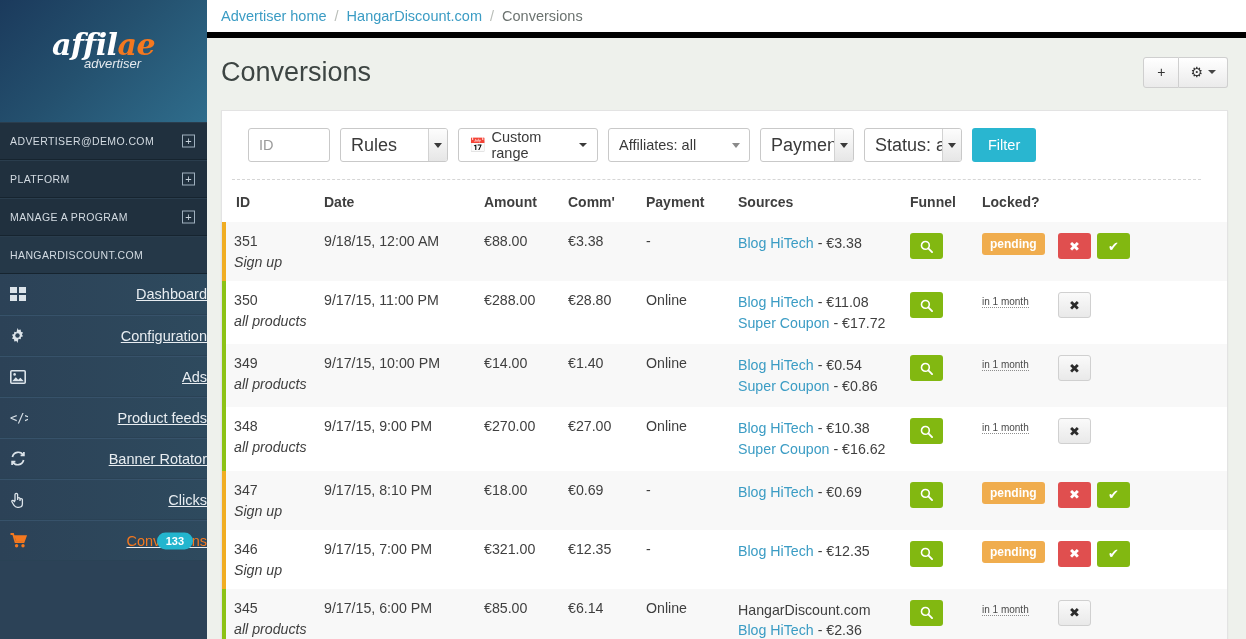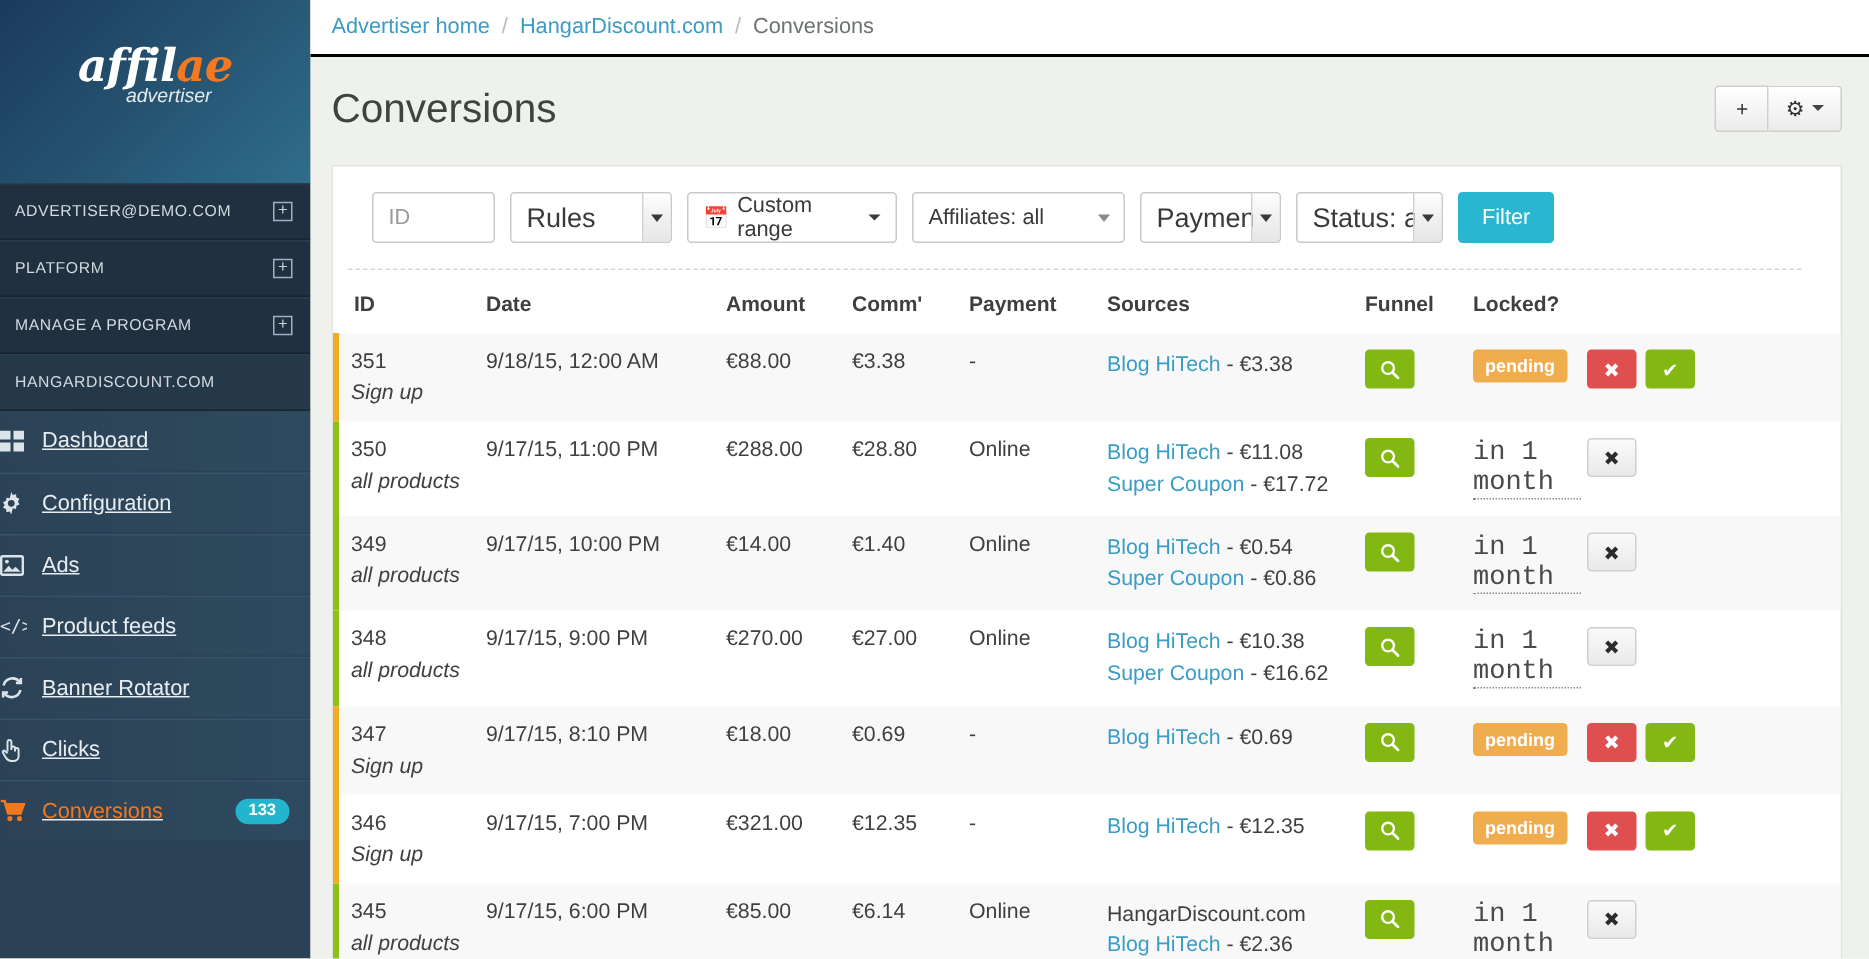--- a/index.html
+++ b/index.html
@@ -70,26 +70,27 @@
     border: 1px solid #9fb0be;
     color: #c8d3dc; font-size: 11px; line-height: 11px;
     text-align: center;
   }
   .sec.current { background: #253848; }
 
   .menu { display: block; }
   .mi {
     height: 41px;
     display: flex; align-items: center;
-    padding-left: 0;
+    padding-left: 10px;
     border-bottom: 1px solid #2a4255;
     border-top: 1px solid #37526a;
     color: #e8edf1; font-size: 14.5px;
     position: relative;
     background: linear-gradient(to right, #2c4257, #2e4a5e);
+    justify-content: space-between;
   }
   .mi:first-child { border-top: none; }
   .mi .ic {
     width: 26px; flex: 0 0 26px;
     display: flex; align-items: center; justify-content: flex-start;
     color: #dce4ea;
   }
   .mi .ic svg { display: block; }
   .mi .lbl { padding-left: 2px; }
   .mi.active .lbl { color: #f4781f; }
@@ -102,21 +103,21 @@
     line-height: 1;
   }
 
   
   .main { flex: 1 1 auto; height: 639px; position: relative; background: #eef1ec; }
   .crumb-bar {
     height: 38px; background: #ffffff;
     display: flex; align-items: center;
     padding-left: 14px;
     font-size: 14.5px;
-    border-bottom: 2px solid #000000;
+    border-bottom: 6px solid #000000;
   }
   .crumb-bar a { color: #3b9cc4; text-decoration: none; }
   .crumb-bar .sep { color: #b9bdb8; margin: 0 8px; }
   .crumb-bar .cur { color: #6c7370; }
 
   .page-head {
     height: 68px;
     display: flex; align-items: center;
     padding: 0 18px 0 14px;
   }
@@ -260,24 +261,23 @@
     background: linear-gradient(to bottom, #fafafa, #e9e9e9);
     border: 1px solid #d0d0d0; color: #2b2b2b;
   }
   .pending-tag {
     display: inline-block;
     background: #f0ad4e; color: #fff;
     font-size: 12px; font-weight: 700;
     padding: 4px 8px; border-radius: 3px;
   }
   .locked-txt {
-    color: #4a4a4a; font-size: 18px;
+    color: #4a4a4a; font-size: 10px;
     border-bottom: 1px dotted #8d8d8d;
     display: inline-block;
-    font-family: Liberation Mono, monospace;
   }
   .acts { display: flex; gap: 6px; }
   .magn svg { display: block; }
 </style>
 </head>
 <body>
 
 <div class="app">
 
   <aside class="sidebar">

